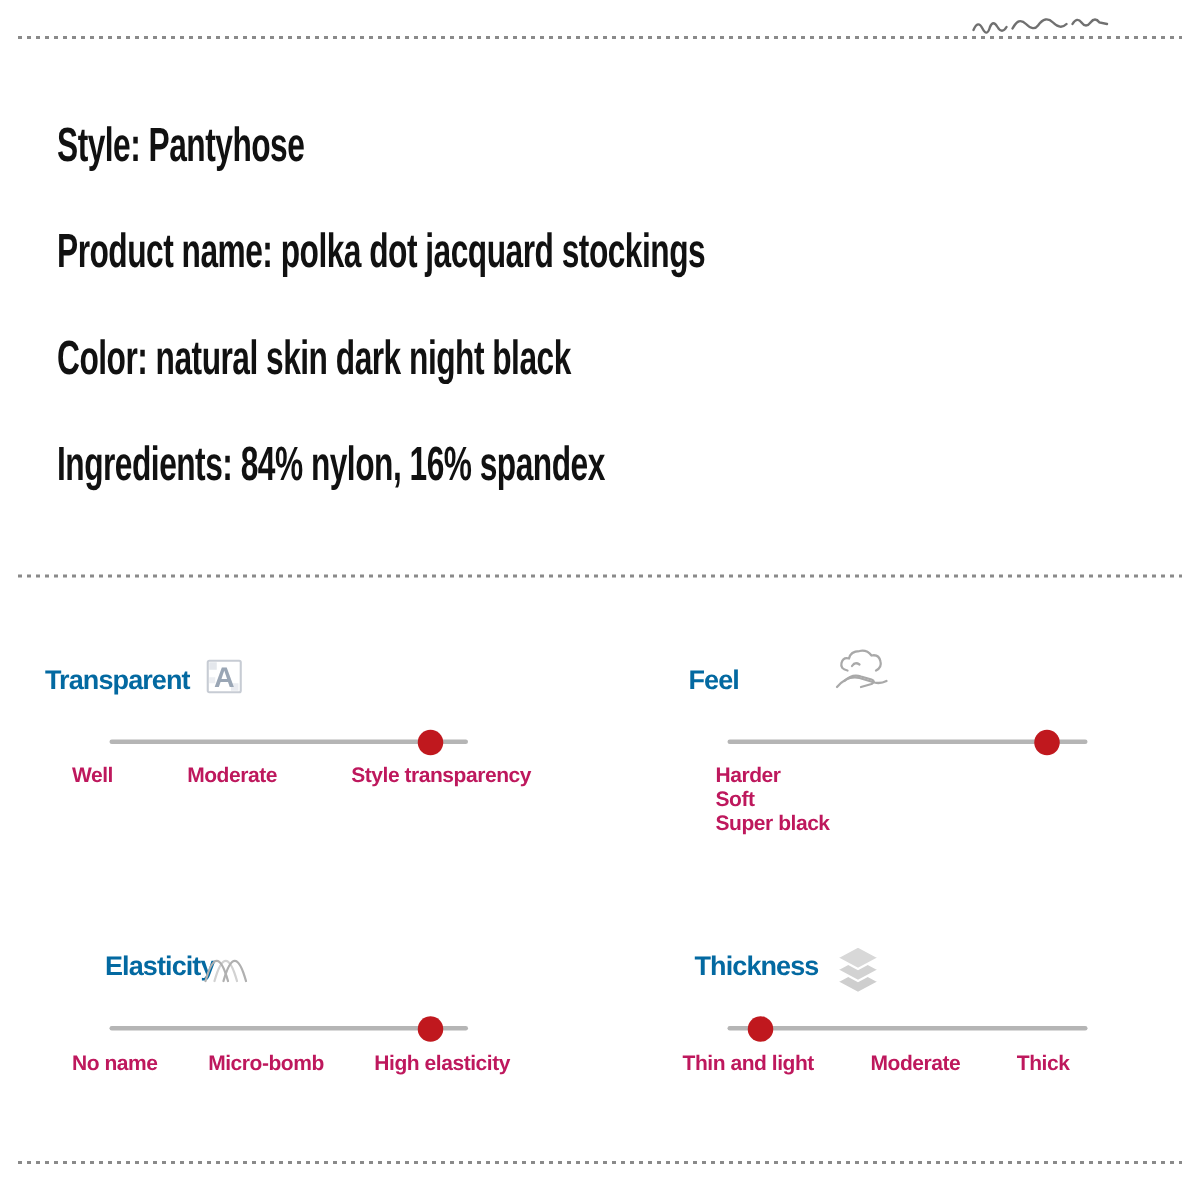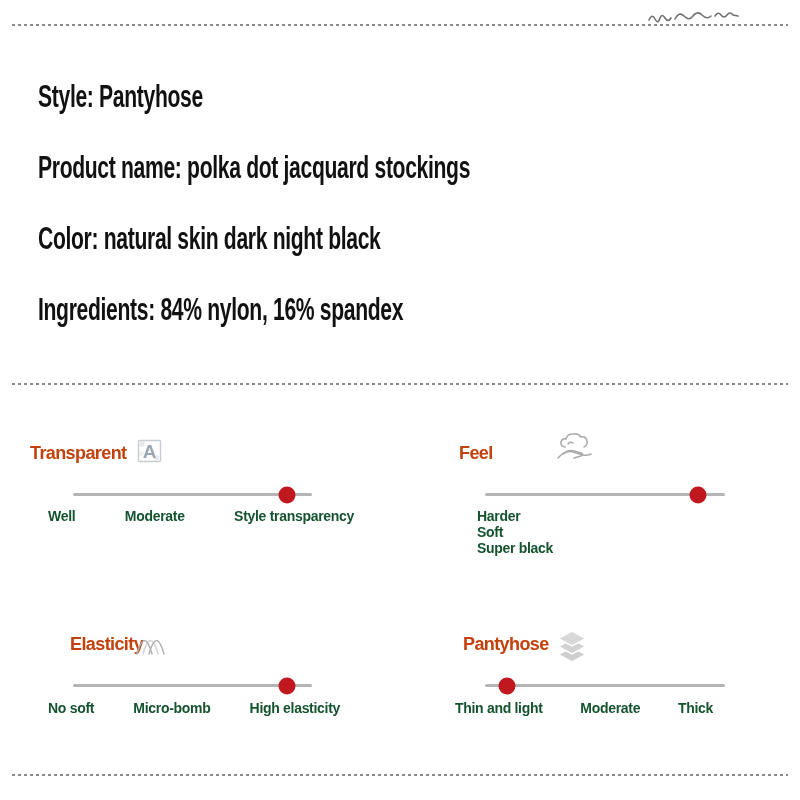--- a/index.html
+++ b/index.html
@@ -18,21 +18,21 @@
   .info-line{
     position:absolute;left:38px;font-size:32px;font-weight:bold;letter-spacing:-0.5px;
     transform:scaleX(0.66);transform-origin:left top;white-space:nowrap;color:#111;
   }
   #info-style{top:78px;}
   #info-name{top:149px;}
   #info-color{top:220px;}
   #info-ingredients{top:291px;}
   .panel-title{
     position:absolute;margin:0;font-size:18px;font-weight:bold;letter-spacing:-0.6px;
-    white-space:nowrap;color:#c2410c;
+    white-space:nowrap;color:#0369a1;
   }
   #title-transparent{left:30px;top:443px;}
   #title-feel{left:459px;top:443px;}
   #title-elasticity{left:30px;top:634px;margin-left:40px;}
   #title-thickness{left:463px;top:634px;}
   .icon{position:absolute;display:block;line-height:0;}
   #icon-transparency{left:137px;top:438px;}
   #icon-feel{left:554px;top:431px;}
   #icon-elasticity{left:134px;top:633px;}
   #icon-thickness{left:553px;top:627px;}
@@ -42,21 +42,21 @@
   #track-1{left:73px;top:493px;width:239px;}
   #track-2{left:485px;top:493px;width:240px;}
   #track-3{left:73px;top:684px;width:239px;}
   #track-4{left:485px;top:684px;width:240px;}
   .dot{
     position:absolute;top:50%;width:17px;height:17px;border-radius:50%;
     background:#c0181e;transform:translate(-50%,-50%);
   }
   .labels{
     position:absolute;display:flex;justify-content:space-between;
-    font-size:14px;font-weight:bold;letter-spacing:-0.3px;white-space:nowrap;color:#14532d;
+    font-size:14px;font-weight:bold;letter-spacing:-0.3px;white-space:nowrap;color:#be185d;
   }
   .labels span{display:inline-block;}
   #labels-1{left:48px;top:508px;width:306px;}
   #labels-2{left:477px;top:508px;width:256px;flex-direction:column;}
   #labels-3{left:48px;top:700px;width:292px;}
   #labels-4{left:455px;top:700px;width:258px;align-items:center;}
 </style>
 </head>
 <body>
 
@@ -119,26 +119,26 @@
       <path d="M9,21 C14,3 19,3 24,21" stroke="#d2d2d2"></path>
       <path d="M3,21 C8,3 13,3 18,21" stroke="#b0b0b0"></path>
       <path d="M15,21 C20,3 25,3 30,21" stroke="#b0b0b0"></path>
     </g>
   </svg>
 </span>
 <div class="track" id="track-3">
   <span class="dot" style="left: 89.5%;"></span>
 </div>
 <div class="labels" id="labels-3">
-  <span>No soft</span>
+  <span>No name</span>
   <span>Micro-bomb</span>
   <span>High elasticity</span>
 </div>
 
-<h3 class="panel-title" id="title-thickness">Pantyhose</h3>
+<h3 class="panel-title" id="title-thickness">Thickness</h3>
 <span class="icon" id="icon-thickness">
   <svg width="38" height="38" viewBox="0 0 38 38">
     <polygon points="19,20 33,27.5 19,35 5,27.5" fill="#cecece" stroke="#ffffff" stroke-width="1.5"></polygon>
     <polygon points="19,12 33,19.5 19,27 5,19.5" fill="#d2d2d2" stroke="#ffffff" stroke-width="1.5"></polygon>
     <polygon points="19,4 33,11.5 19,19 5,11.5" fill="#d8d8d8" stroke="#ffffff" stroke-width="1.5"></polygon>
   </svg>
 </span>
 <div class="track" id="track-4">
   <span class="dot" style="left: 9.2%;"></span>
 </div>

